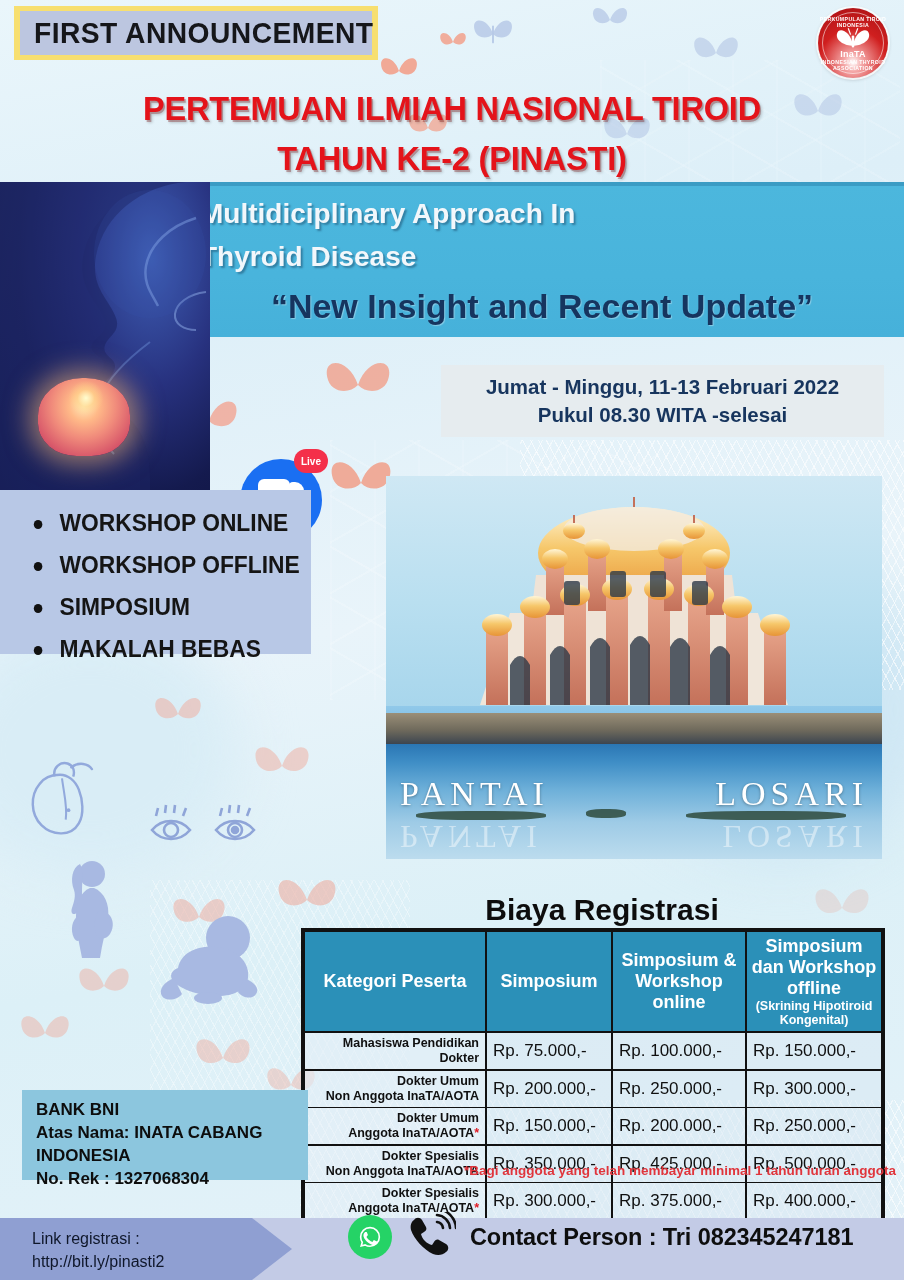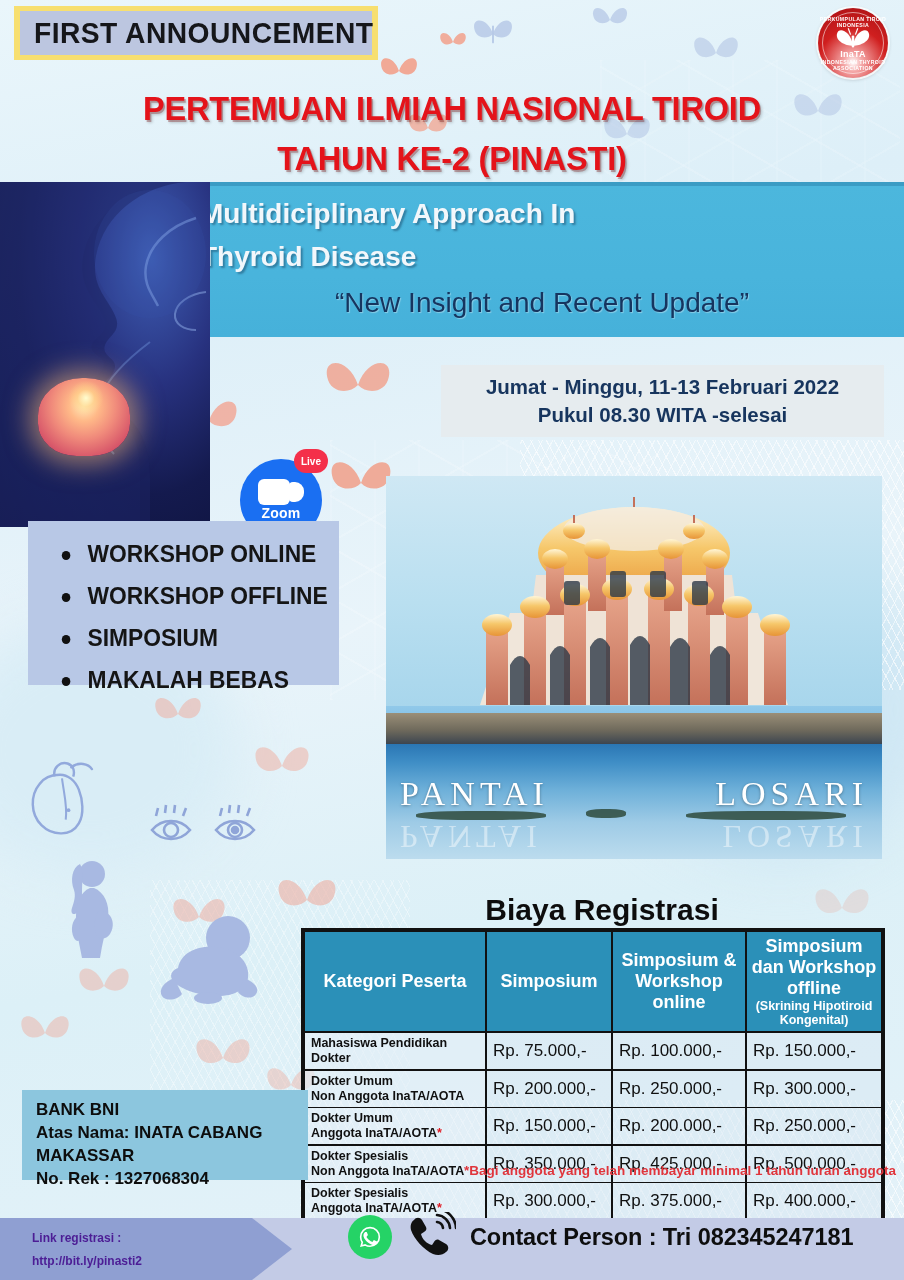--- a/index.html
+++ b/index.html
@@ -89,21 +89,21 @@
     background: linear-gradient(180deg,#4cb7dd 0%, #49b4dc 60%, #46b1da 100%);
   }
   .hero-topline { position:absolute; left:0; top:0; width:100%; height:4px; background:#1d6b94; opacity:.35; }
   .hero-sub {
     position:absolute; left:200px; right:20px; top:10px; 
     color:#f2f7fb; font-size:28px; font-weight:700; line-height:43px;
     text-shadow: 2px 2px 2px rgba(20,60,90,.45);
   }
   .hero-quote {
     position:absolute; left:200px; right:20px; top:105px; text-align:center;
-    color:#16355f; font-size:28px; font-weight:400;
+    color:#16355f; font-size:34px; font-weight:700;
     text-shadow: 1px 1px 1px rgba(255,255,255,.35);
   }
 
   
   .head-art {
     position:absolute; left:0; top:182px; width:210px; height:345px;
     overflow:hidden;
   }
   .head-art .hbg {
     position:absolute; inset:0;
@@ -145,22 +145,22 @@
   }
   .zoom-word { color:#fff; font-size:14px; font-weight:700; letter-spacing:.2px; }
   .live-badge {
     position:absolute; right:0; top:-2px; width:34px; height:24px; border-radius:12px;
     background:#f4304a; color:#fff; font-size:10px; font-weight:700;
     display:flex; align-items:center; justify-content:center;
   }
 
   
   .bullets {
-    position:absolute; left:0; top:521px; width:311px; height:164px;
-    background:#b8c8e6; padding:12px 16px 0 30px;margin-left:28px;
+    position:absolute; left:0; top:490px; width:311px; height:164px;
+    background:#b8c8e6; padding:12px 16px 0 30px;
   }
   .bullets li {
     list-style:none; position:relative; padding-left:31px;
     font-size:24px; font-weight:700; color:#151515; line-height:42px;
     transform: scaleX(.95); transform-origin:left center; white-space:nowrap;
   }
   .bullets li::before {
     content:""; position:absolute; left:4px; top:18px;
     width:9px; height:9px; border-radius:50%; background:#111;
   }
@@ -217,21 +217,21 @@
     padding:4px 4px; vertical-align:middle; text-align:center;
     font-size:18px; font-weight:700; line-height:21px;
   }
   table.fees th .sm { display:block; font-size:12.5px; line-height:14px; font-weight:700; }
   table.fees td {
     border:1px solid #111; border-left:2px solid #111; border-right:2px solid #111;
     padding:3px 6px; font-size:16.5px; color:#101010;
     background: rgba(216,232,243,.55);
   }
   table.fees td.cat {
-    text-align:left; font-size:12.5px; font-weight:700; line-height:15px;
+    text-align:right; font-size:12.5px; font-weight:700; line-height:15px;
     background: rgba(226,238,246,.6);
   }
   table.fees td.val { text-align:left; font-size:17px; }
   table.fees tr.grp-start td { border-top:2px solid #111; }
   table.fees tr:last-child td { border-bottom:2px solid #111; }
   .ast { color:#e01b24; }
 
   .footnote {
     position:absolute; left:300px; width:596px; top:1163px; text-align:right;
     color:#e0353c; font-size:13.5px; font-weight:700;
@@ -248,21 +248,21 @@
   .footer {
     position:absolute; left:0; bottom:0; width:904px; height:62px;
     background:#c3cbe6;
   }
   .foot-arrow {
     position:absolute; left:0; top:0; width:292px; height:62px;
     background:#8f9fd2;
     clip-path: polygon(0 0, 252px 0, 292px 50%, 252px 100%, 0 100%);
     padding:9px 0 0 32px;
   }
-  .foot-arrow div { color:#4c1d95; font-size:12px; font-weight:700; line-height:23px; }
+  .foot-arrow div { color:#0f172a; font-size:16px; font-weight:400; line-height:23px; }
   .wa-icon {
     position:absolute; left:348px; top:1215px; width:44px; height:44px; border-radius:50%;
     background:#25d366; display:flex; align-items:center; justify-content:center;
   }
   .phone-icon { position:absolute; left:404px; top:1212px; width:52px; height:50px; }
   .contact {
     position:absolute; left:470px; top:1224px;
     font-size:23.5px; font-weight:700; color:#0e0e0e; letter-spacing:-.1px;
   }
 </style>
@@ -672,21 +672,21 @@
         <td class="val">Rp. 400.000,-</td>
       </tr>
     </tbody>
   </table>
 
   <div class="footnote">*Bagi anggota yang telah membayar minimal 1 tahun iuran anggota</div>
 
   <div class="bank">
     <div>BANK BNI</div>
     <div>Atas Nama: INATA CABANG</div>
-    <div>MAKASSAR</div>
+    <div>INDONESIA</div>
     <div>No. Rek : 1327068304</div>
   </div>
 
   <div class="footer">
     <div class="foot-arrow">
       <div>Link registrasi :</div>
       <div>http://bit.ly/pinasti2</div>
     </div>
   </div>
 

